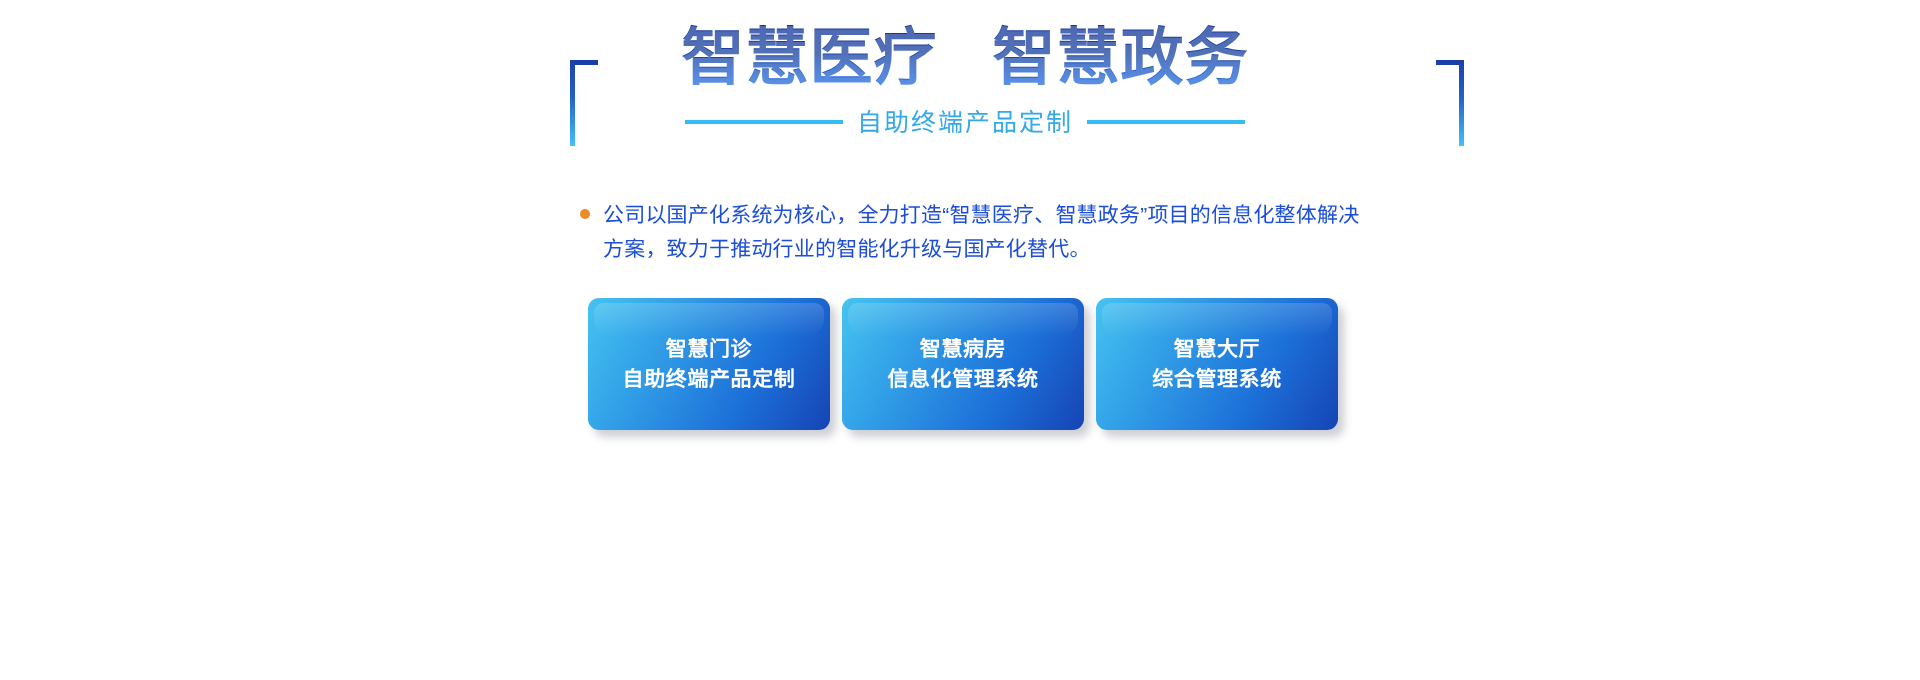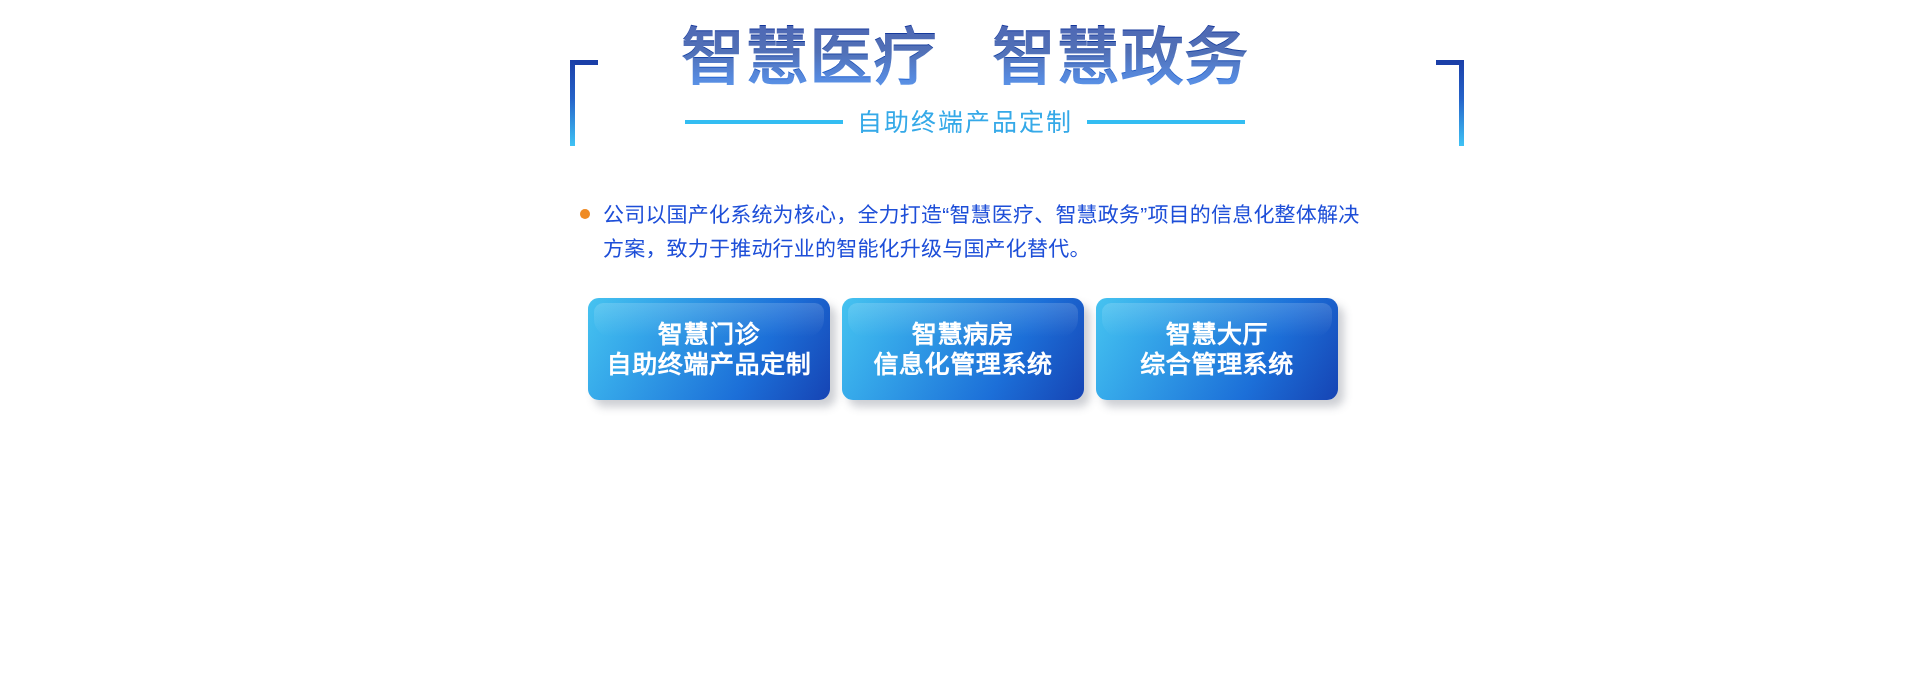--- a/index.html
+++ b/index.html
@@ -145,31 +145,31 @@
     top: 298px;
     width: 750px;
   }
   .card-row {
     display: flex;
     gap: 12px;
     margin-bottom: 12px;
   }
   .card {
     flex: 1 1 0;
-    height: 102px;
+    height: 132px;
     border-radius: 11px;
     background: linear-gradient(120deg, #46c3f0 0%, #36a9ea 22%, #1c6fd8 68%, #1644b4 100%);
     box-shadow: 6px 7px 9px rgba(60,70,90,0.26);
     display: flex;
     align-items: center;
     justify-content: center;
     text-align: center;
     color: #ffffff;
     font-weight: bold;
-    font-size: 25px;
+    font-size: 21px;
     line-height: 30px;
     letter-spacing: 0.6px;
     position: relative;
   }
   .card::after {
     content: "";
     position: absolute;
     left: 6px; right: 6px; top: 5px;
     height: 34px;
     border-radius: 9px 9px 18px 18px;

